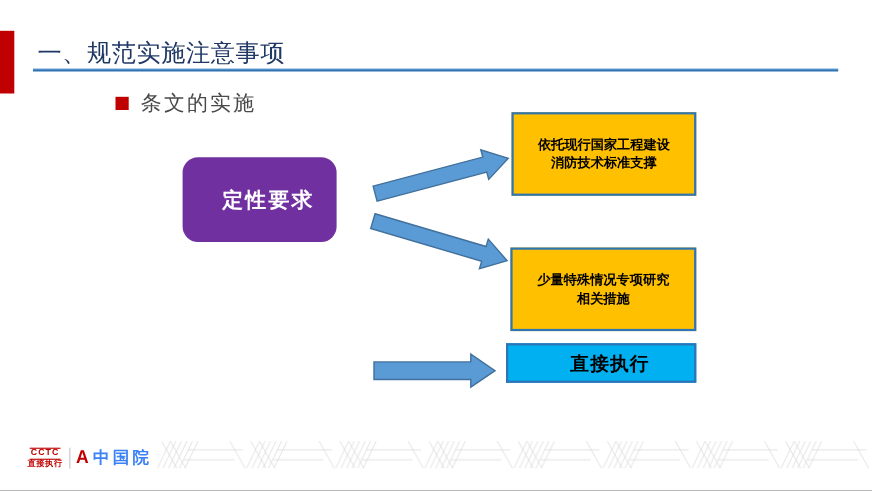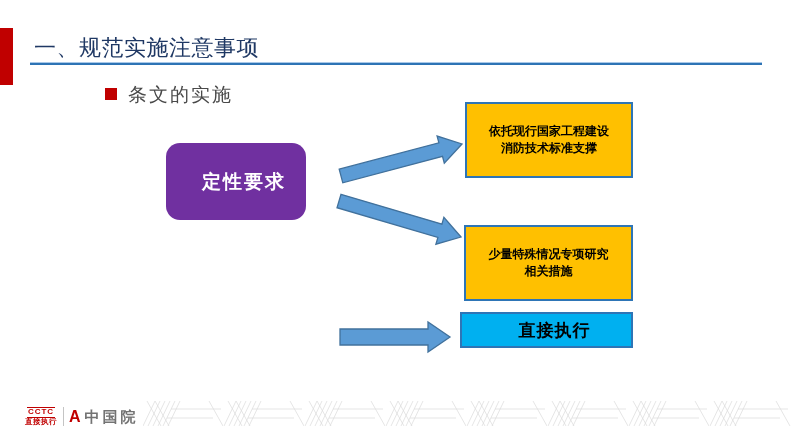--- a/index.html
+++ b/index.html
@@ -38,21 +38,21 @@
   .arrow-layer{position:absolute;left:0;top:0;width:793px;height:446px;pointer-events:none;}
   
   .footer{position:absolute;left:25px;top:407px;display:flex;align-items:center;}
   .cctc-block{display:flex;flex-direction:column;align-items:center;line-height:1.05;justify-content:space-between;}
   .cctc-top{font-size:8px;font-weight:900;color:#C00000;letter-spacing:1px;
             border-top:1px solid #C00000;border-bottom:1px solid #C00000;padding:0 1px;}
   .cctc-bottom{font-size:7.5px;font-weight:700;color:#C00000;letter-spacing:.5px;}
   .footer-divider{width:1px;height:19px;background:#C4C4C4;margin:0 5px 0 6px;}
   .cadg-mark{font-size:16px;font-weight:900;color:#C00000;line-height:1;margin-right:4px;
              transform:scaleY(1.05);}
-  .cadg-name{font-size:15px;font-weight:700;color:#737373;letter-spacing:3px;line-height:1;}
+  .cadg-name{font-size:15px;font-weight:700;color:#3b82f6;letter-spacing:3px;line-height:1;}
   .watermark{position:absolute;left:143px;top:401px;width:648px;height:25px;pointer-events:none;}
 </style>
 </head>
 <body>
 
 <div class="slide">
 
   <div class="red-bar"></div>
   <div class="title">一、规范实施注意事项</div>
   <div class="title-rule"></div>

